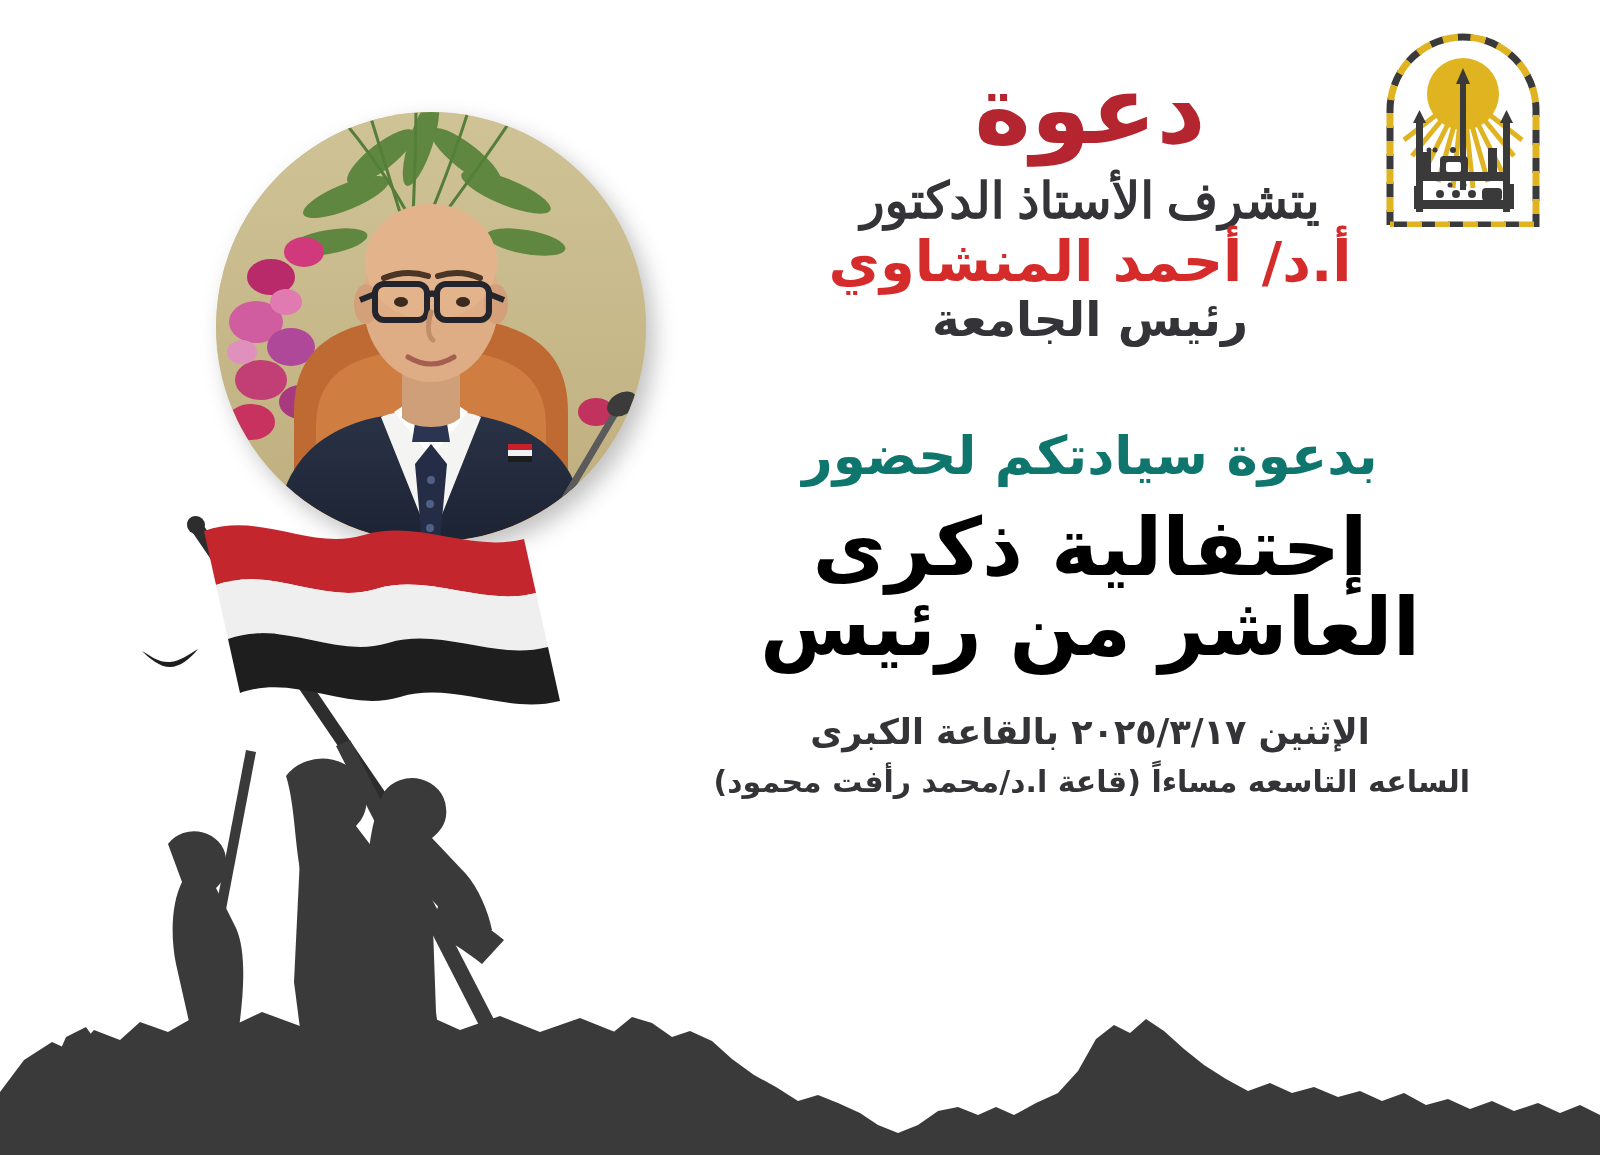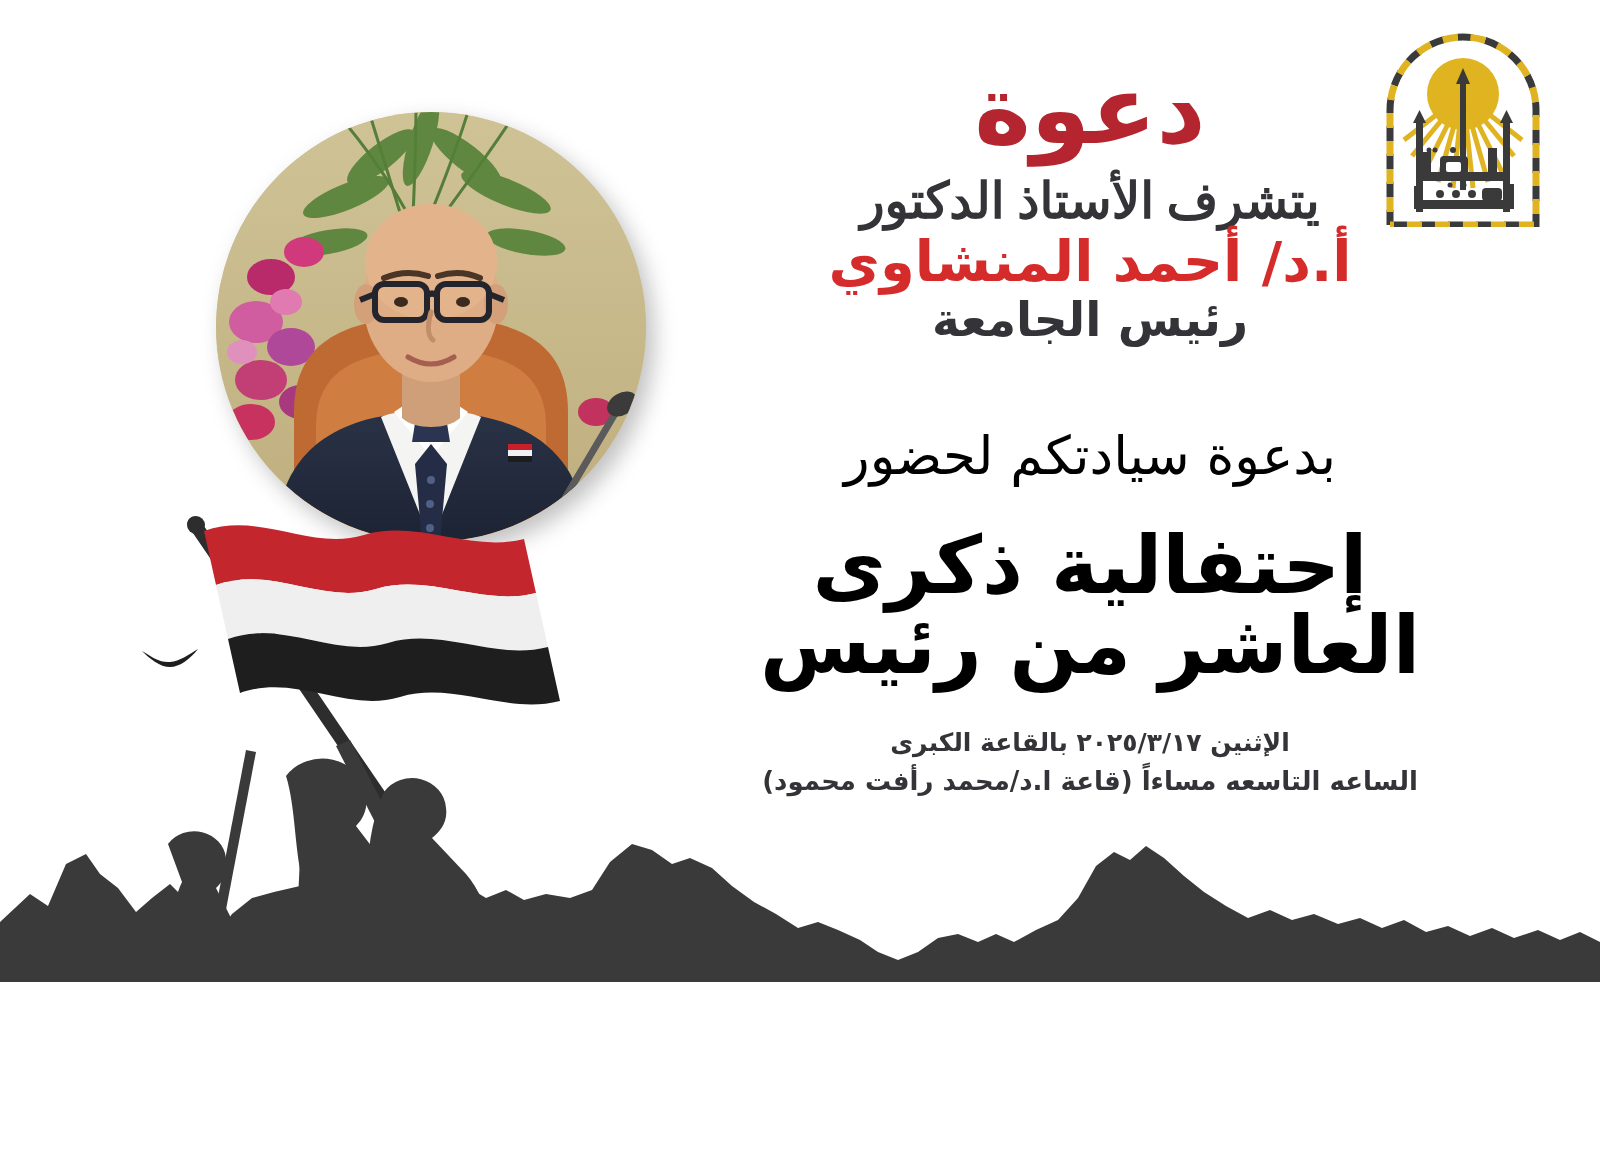--- a/index.html
+++ b/index.html
@@ -1,19 +1,19 @@
 <!DOCTYPE html>
 <html lang="ar" dir="rtl"><head>
 <meta charset="utf-8">
 <title>دعوة</title>
 <style>
   html,body{margin:0;padding:0;background:#fff;}
   body{width:1600px;height:1155px;overflow:hidden;
        font-family:"DejaVu Sans","Liberation Sans",sans-serif;}
-  #poster{position:relative;width:1600px;height:982px;background:#ffffff;overflow:hidden;}
+  #poster{position:relative;width:1600px;height:1155px;background:#ffffff;overflow:hidden;}
 
   
   #logo{position:absolute;left:1378px;top:22px;width:170px;height:205px;}
 
   
   #portrait-wrap{position:absolute;left:216px;top:112px;width:430px;height:430px;}
   #portrait-shadow{position:absolute;left:8px;top:10px;width:100%;height:100%;
       border-radius:50%;background:#8d8d8d;filter:blur(11px);opacity:.55;}
   #portrait{position:absolute;left:0;top:0;width:430px;height:430px;border-radius:50%;
       overflow:hidden;background:#cdbf90;}
@@ -22,25 +22,25 @@
   #text-col{position:absolute;right:130px;top:62px;width:760px;text-align:center;
       direction:rtl;}
 
   .ln{line-height:1.0;margin:0;}
   #t-dawa{font-size:96px;font-weight:bold;color:#b5252f;letter-spacing:-1px;
       margin-bottom:18px;}
   #t-honor{font-size:50px;font-weight:bold;color:#343438;margin-bottom:8px;font-family:Liberation Serif, serif;}
   #t-name{font-size:56px;font-weight:bold;color:#d62b2b;margin-bottom:6px;
       letter-spacing:-1px;}
   #t-role{font-size:47px;font-weight:bold;color:#343438;margin-bottom:86px;}
-  #t-invite{font-size:53px;font-weight:normal;color:#000000;margin-bottom:44px;}
+  #t-invite{font-size:53px;font-weight:bold;color:#0f766e;margin-bottom:26px;}
   #t-event{font-size:80px;font-weight:bold;color:#000000;line-height:1.12;
       letter-spacing:-1px;margin-bottom:38px;}
-  .t-det{font-size:25px;font-weight:bold;color:#343438;line-height:1.5;}
-  #t-det2{font-size:26px;}
+  .t-det{font-size:35px;font-weight:bold;color:#343438;line-height:1.5;}
+  #t-det2{font-size:30px;text-align:right;}
 
   
   #flag{position:absolute;left:150px;top:505px;width:420px;height:330px;}
 
   
   #bird{position:absolute;left:140px;top:645px;width:60px;height:35px;}
 
   
   #soldiers{position:absolute;left:0px;top:740px;width:640px;height:415px;}
   #ridge{position:absolute;left:0;bottom:0;width:1600px;height:180px;}

